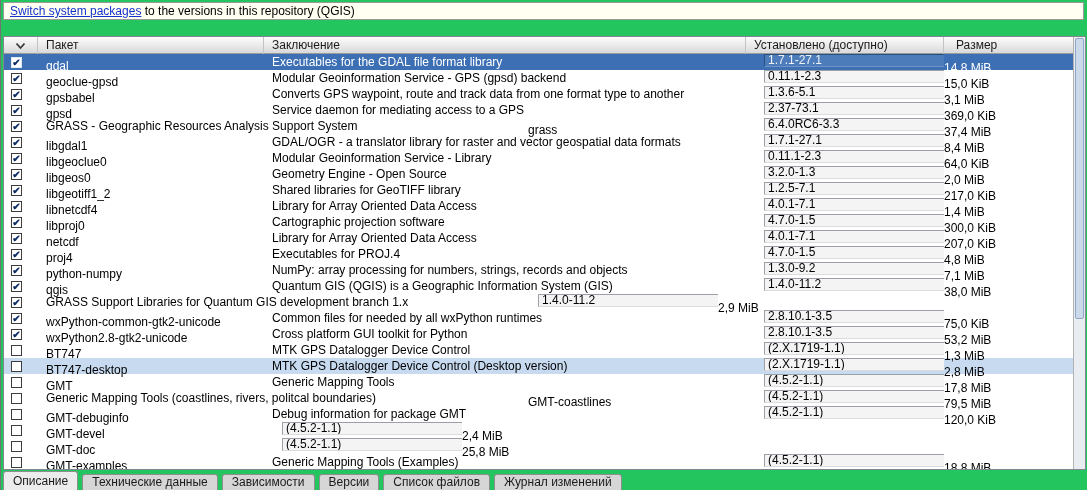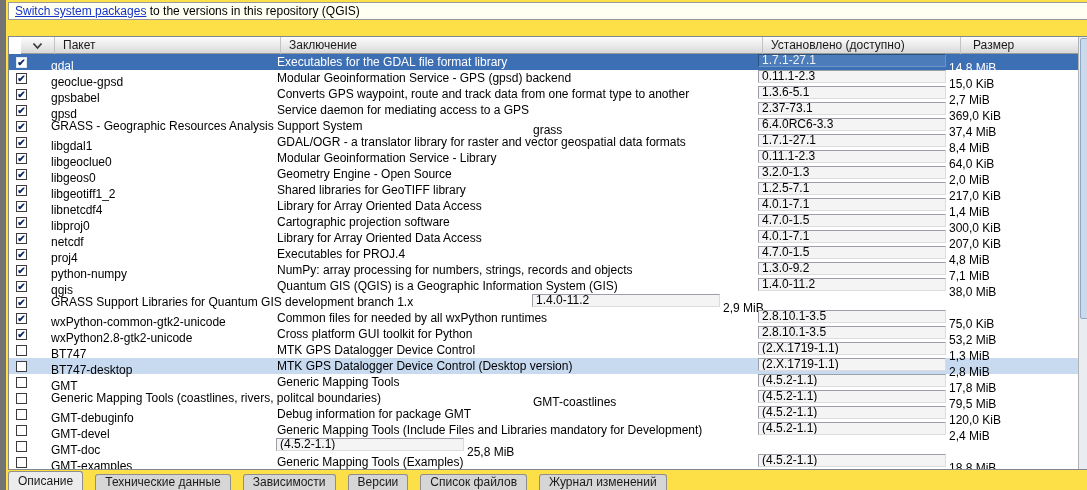--- a/index.html
+++ b/index.html
@@ -4,38 +4,38 @@
 <style>
   * { box-sizing: border-box; margin: 0; padding: 0; }
   html, body { width: 1087px; height: 490px; }
   body {
     font-family: "Liberation Sans", sans-serif;
     font-size: 12px;
     background: #e4e5e7;
     color: #000;
     overflow: hidden;
   }
-  .app { position: relative; width: 1087px; height: 490px; background: #fde047; border-left: 6px solid #737373; }
+  .app { position: relative; width: 1087px; height: 490px; background: #22c55e; border-left: 1px solid #737373; }
 
   
   .notice {
     position: absolute; top: 2px; left: 2px; width: 1081px; height: 18px;
     background: var(--notice-bg, #fffff2);
     border: 1px solid #9a9a9a;
     line-height: 16px; padding-left: 6px; white-space: nowrap; overflow: hidden;
   }
   .notice a { color: var(--link, #1533cc); text-decoration: underline; cursor: pointer; }
 
   
   .tablewrap {
     position: absolute; top: 36px; left: 2px; width: 1083px; height: 434px;
     background: #ffffff; border: 1px solid #82878f; overflow: hidden;
   }
   .thead {
-    position: absolute; top: 0; left: 12px; right: 12px; height: 17px;
+    position: absolute; top: 0; left: 0; right: 12px; height: 17px;
     display: flex;
     background: linear-gradient(#fdfdfd, #d9d9d9);
     border-bottom: 1px solid #9a9a9a;
     justify-content: flex-end;
   }
   .hc {
     height: 17px; line-height: 16px; border-right: 1px solid #c3c3c3;
     padding-left: 8px; white-space: nowrap; overflow: hidden; color: #1a1a1a;
     cursor: default;
   }
@@ -57,21 +57,21 @@
   .c.inst  { width: 198px; }
   .c.size  { flex: 1; text-align: left; padding-right: 6px; margin-top: 12px; }
 
   .cb {
     display: inline-block; width: 11px; height: 11px; margin-left: 7px;
     background: #fff; border: 1px solid #3c3c3c;
     font-size: 10px; line-height: 9px; text-align: center;
     color: #0d2a66; font-weight: bold;
   }
   .verbox {
-    display: inline-block; width: 188px; height: 13px; margin-left: 7px;
+    display: inline-block; width: 188px; height: 13px; margin-left: 18px;
     background: #f4f4f4;
     border: 1px solid; border-color: #9aa0a6 #dcdcdc #dcdcdc #9aa0a6;
     line-height: 11px; padding-left: 3px; overflow: hidden;
   }
 
   
   .row.sel { background: var(--selection-active, #3d6fb4); color: #fff; }
   .row.sel .verbox { background: #4d7cba; border-color: #28507f #6b94c7 #6b94c7 #28507f; color: #eef2f8; }
   .row.sel .cb { border-color: #dfe7f2; }
   .row.selin { background: var(--selection-inactive, #c7daf0); color: #000; }
@@ -82,21 +82,21 @@
     background: #e9edf2; border-left: 1px solid #b2b2b2;
   }
   .sb .thumb {
     position: absolute; left: 1px; right: 1px; top: 1px; height: 65%;
     background: #ccd9eb; border: 1px solid #8ea7c6; border-radius: 2px;
   }
 
   
   .tabs {
     position: absolute; left: 2px; bottom: 0; right: 0; height: 20px;
-    display: flex; align-items: flex-end; gap: 12px;
+    display: flex; align-items: flex-end; gap: 4px;
   }
   .tab {
     height: 16px; line-height: 15px; padding: 0 9px;
     background: #d6d6d6; border: 1px solid #8e8e8e; border-bottom: none;
     border-radius: 3px 3px 0 0; color: #1a1a1a; cursor: default; white-space: nowrap;
   }
   .tab.active { height: 19px; line-height: 18px; background: #ececec; }
 </style>
 </head>
 <body>
@@ -139,21 +139,21 @@
           <div class="c inst"><span class="verbox">0.11.1-2.3</span></div>
           <div class="c size">15,0 KiB</div>
         </div>
         <div class="row">
           <div class="c check">
             <span class="cb on">✔</span>
           </div>
           <div class="c name">gpsbabel</div>
           <div class="c summ">Converts GPS waypoint, route and track data from one format type to another</div>
           <div class="c inst"><span class="verbox">1.3.6-5.1</span></div>
-          <div class="c size">2,7 MiB</div>
+          <div class="c size">3,1 MiB</div>
         </div>
         <div class="row">
           <div class="c check">
             <span class="cb on">✔</span>
           </div>
           <div class="c name">gpsd</div>
           <div class="c summ">Service daemon for mediating access to a GPS</div>
           <div class="c inst"><span class="verbox">2.37-73.1</span></div>
           <div class="c size">369,0 KiB</div>
         </div>
@@ -325,21 +325,20 @@
           <div class="c name">GMT-debuginfo</div>
           <div class="c summ">Debug information for package GMT</div>
           <div class="c inst"><span class="verbox">(4.5.2-1.1)</span></div>
           <div class="c size">120,0 KiB</div>
         </div>
         <div class="row">
           <div class="c check">
             <span class="cb"></span>
           </div>
           <div class="c name">GMT-devel</div>
-          <div class="c summ">Generic Mapping Tools (Include Files and Libraries mandatory for Development)</div>
           <div class="c inst"><span class="verbox">(4.5.2-1.1)</span></div>
           <div class="c size">2,4 MiB</div>
         </div>
         <div class="row">
           <div class="c check">
             <span class="cb"></span>
           </div>
           <div class="c name">GMT-doc</div>
           <div class="c inst"><span class="verbox">(4.5.2-1.1)</span></div>
           <div class="c size">25,8 MiB</div>

